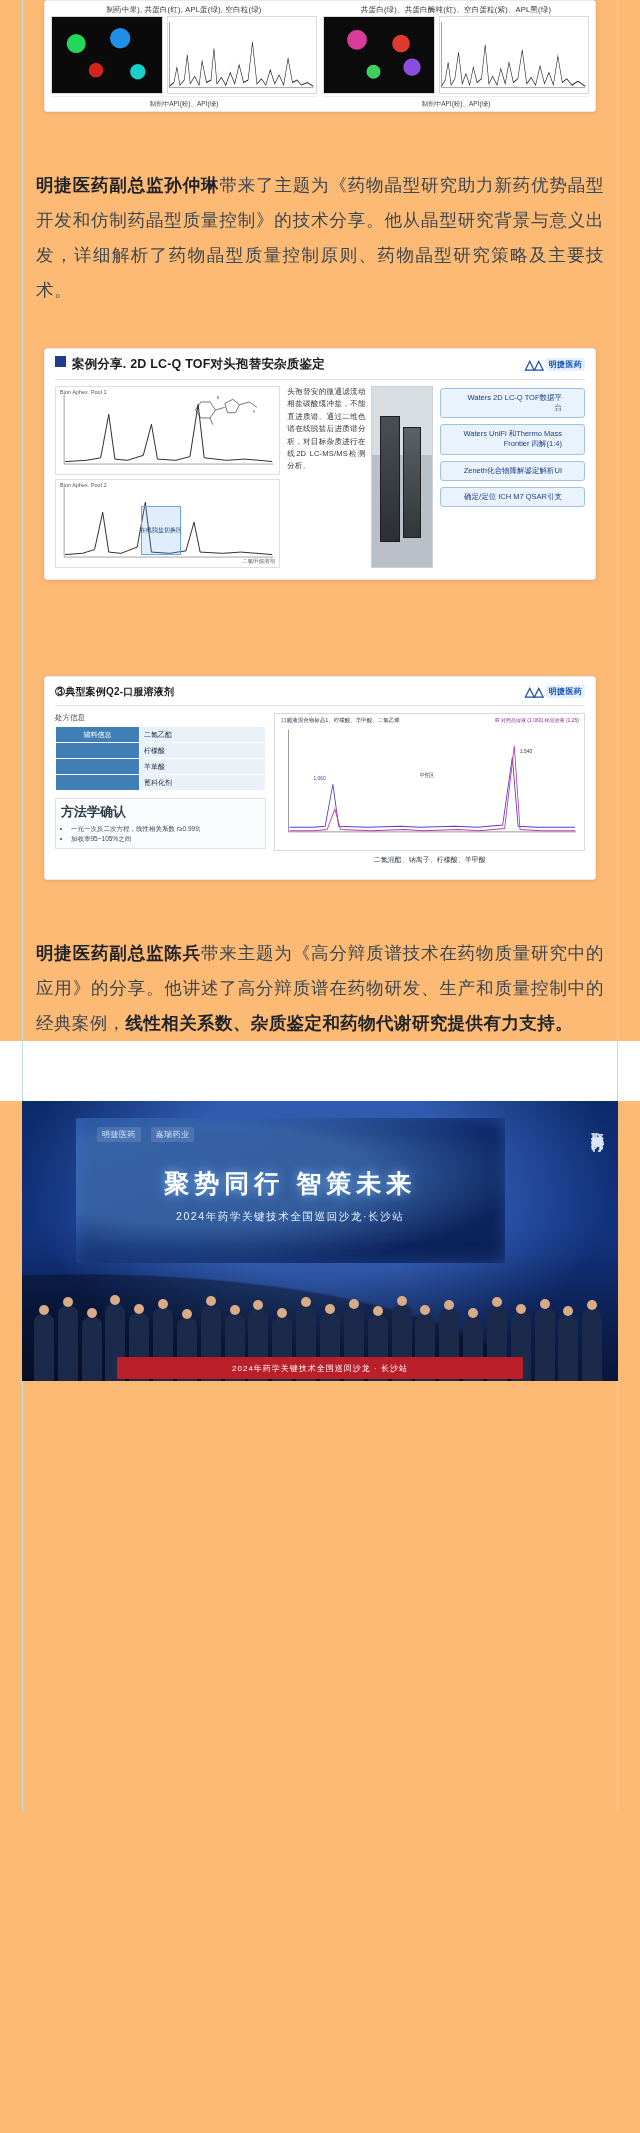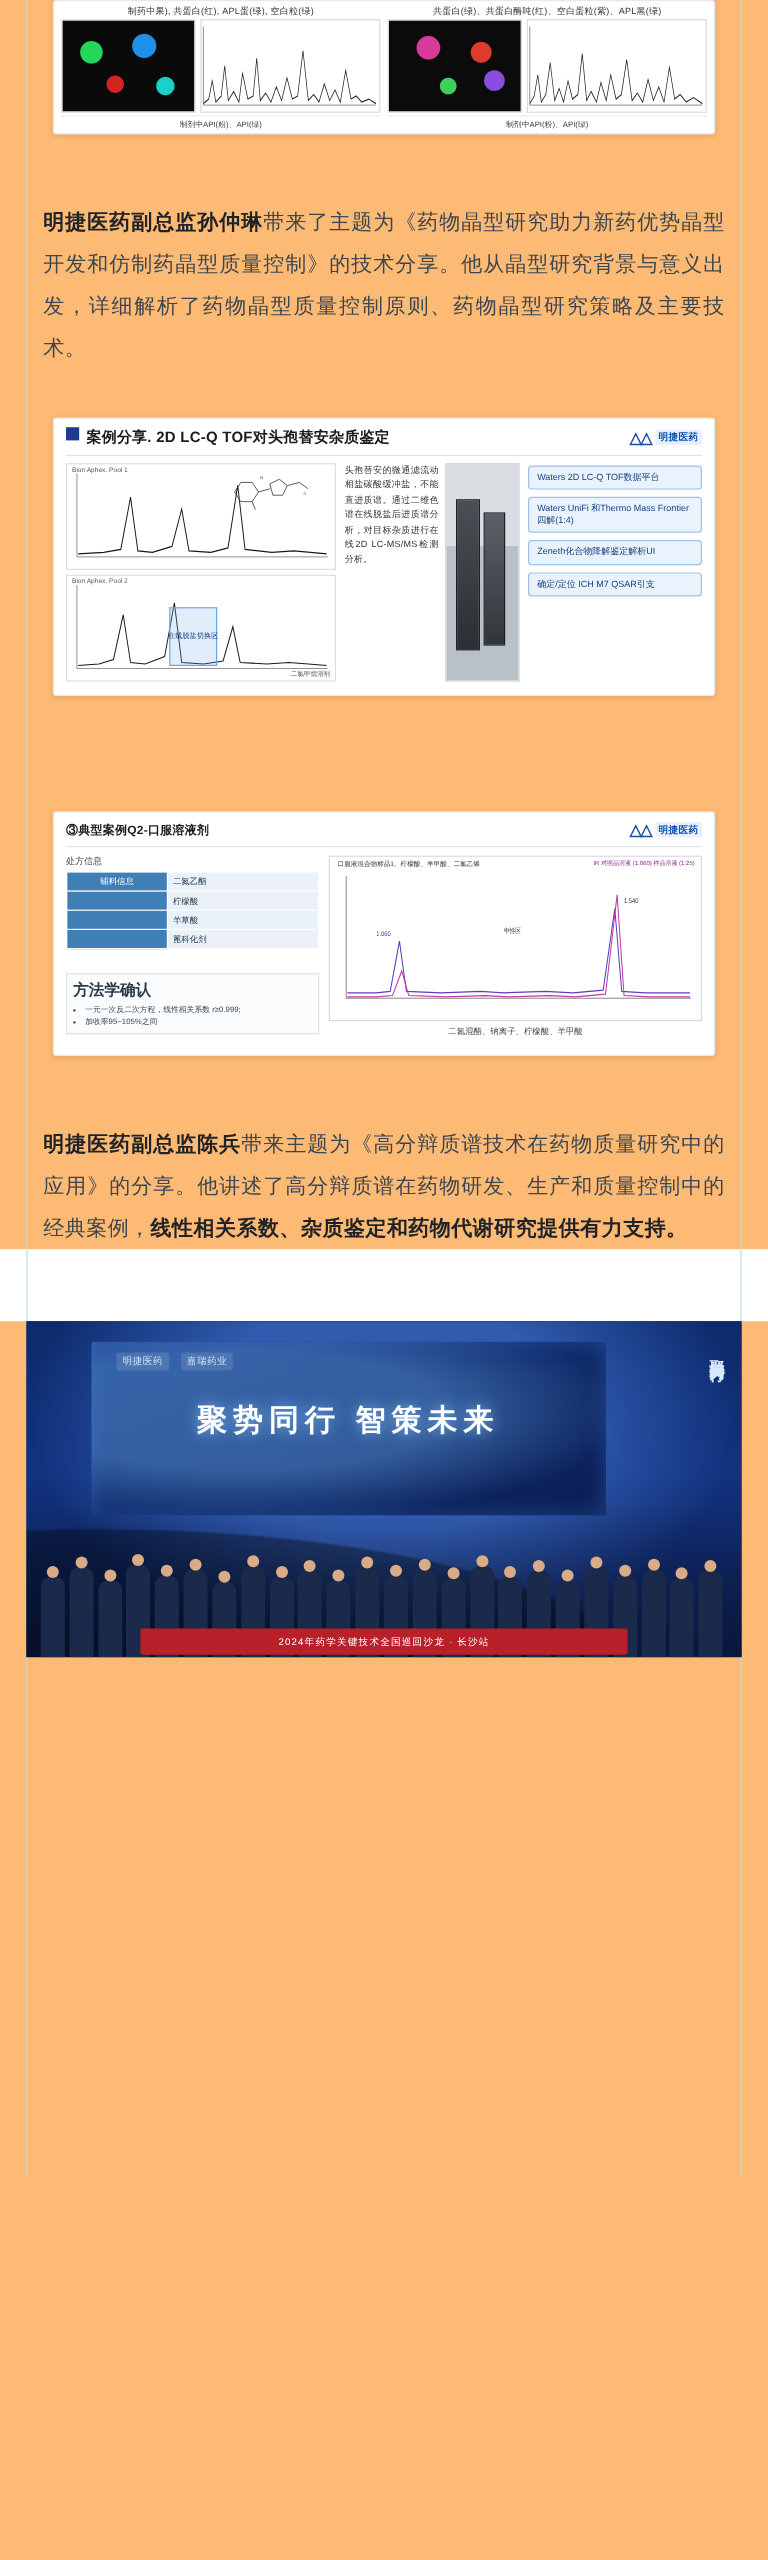--- a/index.html
+++ b/index.html
@@ -149,38 +149,38 @@
   }
   .s2-photo .instr2 {
     position: absolute; left: 52%; top: 22%; width: 30%; height: 62%;
     background: linear-gradient(180deg, #5b6168, #31363a);
     border: 1px solid #1d2023;
   }
   .s2-right { flex: 1.0; display: flex; flex-direction: column; gap: 6px; padding-top: 2px; }
   .pill {
     border: 1px solid #9fc2ea; background: #eaf2fd; border-radius: 3px;
     font-size: 7.5px; color: #16407e; line-height: 1.35;
-    padding: 4px 7px; text-align: left;
+    padding: 4px 22px; text-align: right;
   }
   .bluebox {
     position: absolute; left: 38%; top: 30%; width: 18%; height: 56%;
     border: 1px solid #6aa6e8; background: rgba(120,175,235,0.22);
   }
   .bluebox span {
     position: absolute; left: 50%; top: 50%; transform: translate(-50%,-50%) rotate(0deg);
     font-size: 6px; color: #16407e; white-space: nowrap;
   }
   .tiny-label {
     position: absolute; font-size: 5.5px; color: #555; white-space: nowrap;
   }
 
   
   .s3 { height: 204px; }
   .s3-body { display: flex; padding: 7px 10px 9px 10px; gap: 8px; height: 168px; }
-  .s3-left { flex: 1.02; display: flex; flex-direction: column; gap: 20px; }
+  .s3-left { flex: 1.02; display: flex; flex-direction: column; gap: 7px; }
   .s3-tblwrap { }
   .s3-cap { font-size: 7.5px; color: #444; margin-bottom: 3px; }
   table.s3-tbl { width: 100%; border-collapse: collapse; }
   table.s3-tbl td {
     border: 1px solid #ffffff; font-size: 7px; padding: 2.5px 4px; color: #24384f;
     background: #eaf1f8;
   }
   table.s3-tbl td.key {
     background: #3f7fb5; color: #fff; text-align: center; width: 40%;
   }
@@ -479,20 +479,21 @@
   <div class="band" style="height:60px"></div>
 
   <div class="photo-wrap">
     <div class="stage-bg"></div>
     <div class="stage-screen">
       <div class="screen-logos">
         <span class="l1">明捷医药</span>
         <span class="l2">嘉瑞药业</span>
       </div>
       <div class="screen-h1">聚势同行  智策未来</div>
+      <div class="screen-h2">2024年药学关键技术全国巡回沙龙·长沙站</div>
     </div>
     <div class="screen-right-txt">聚势同行</div>
 
     <div class="crowd">
       <div class="person" style="left:2%;  height:52%"></div>
       <div class="person" style="left:6%;  height:58%"></div>
       <div class="person" style="left:10%; height:50%"></div>
       <div class="person" style="left:14%; height:60%"></div>
       <div class="person" style="left:18%; height:53%"></div>
       <div class="person" style="left:22%; height:57%"></div>

